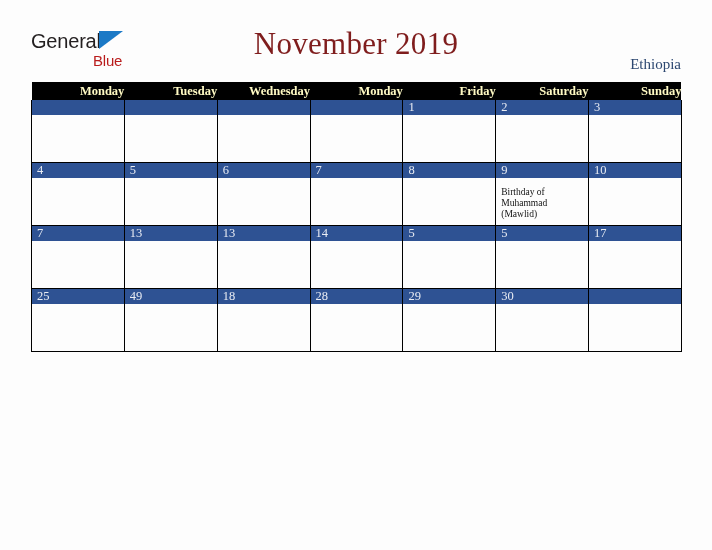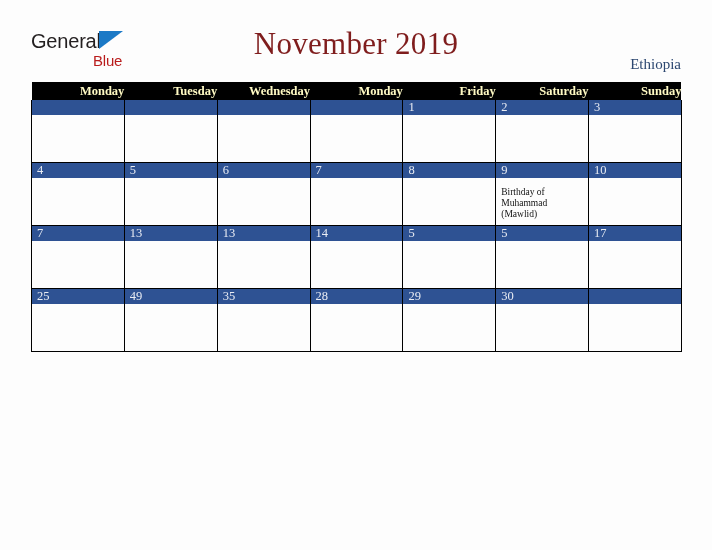--- a/index.html
+++ b/index.html
@@ -251,21 +251,21 @@
           </td>
         </tr>
         <tr class="week">
           <td>
             <span class="daynum">25</span>
           </td>
           <td>
             <span class="daynum">49</span>
           </td>
           <td>
-            <span class="daynum">35</span>
+            <span class="daynum">18</span>
           </td>
           <td>
             <span class="daynum">28</span>
           </td>
           <td>
             <span class="daynum">29</span>
           </td>
           <td>
             <span class="daynum">30</span>
           </td>

